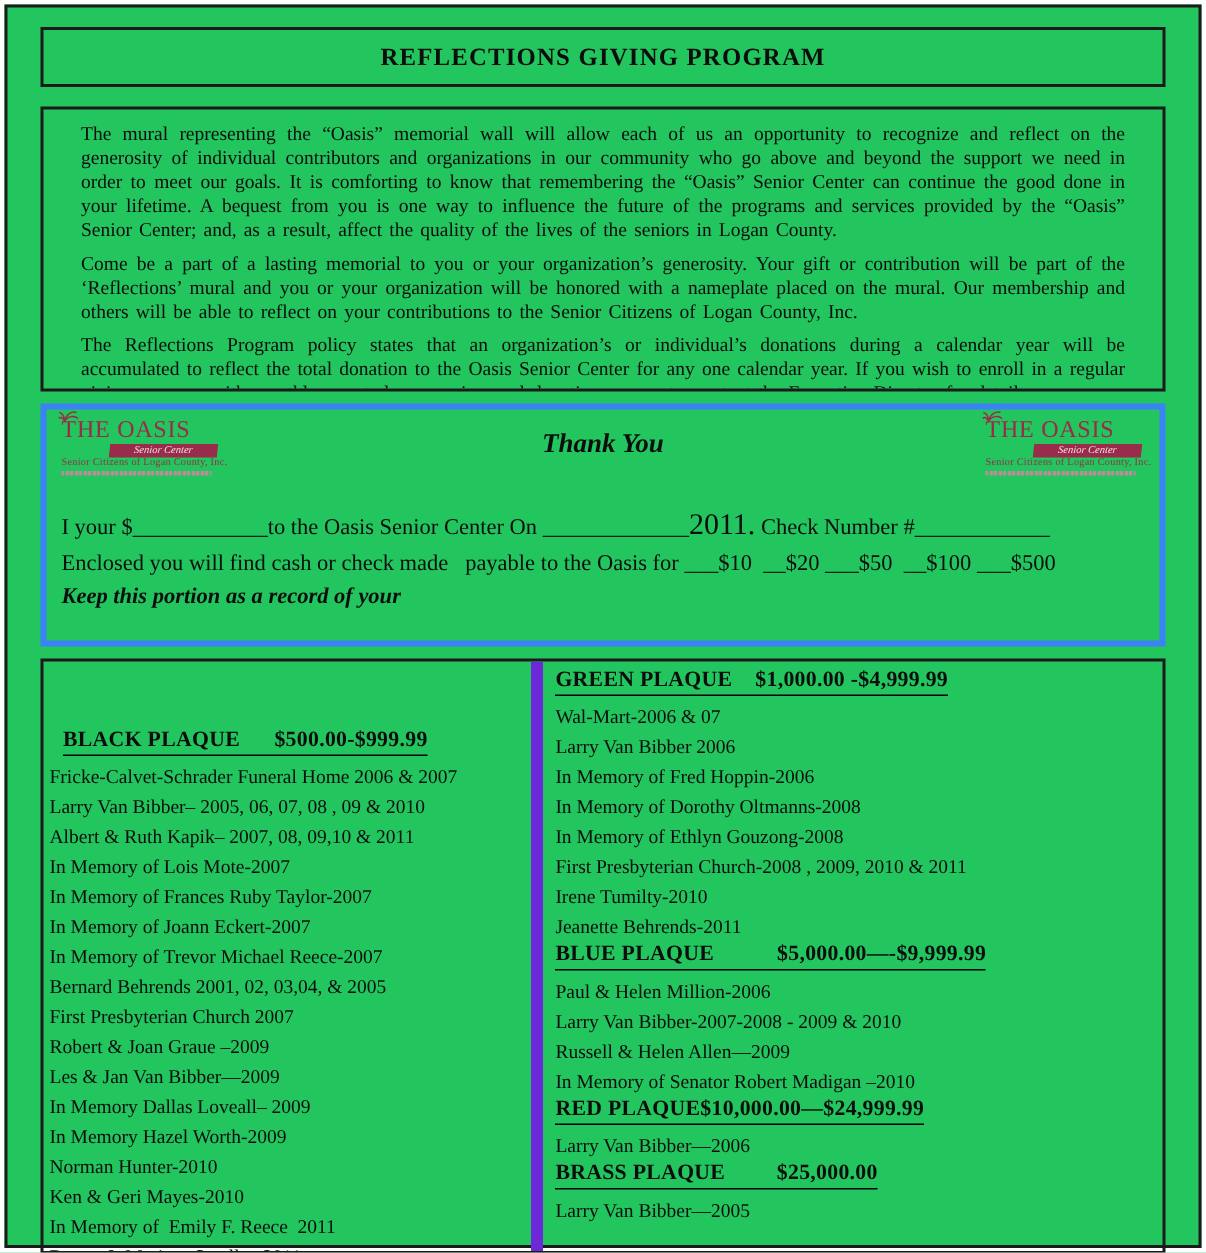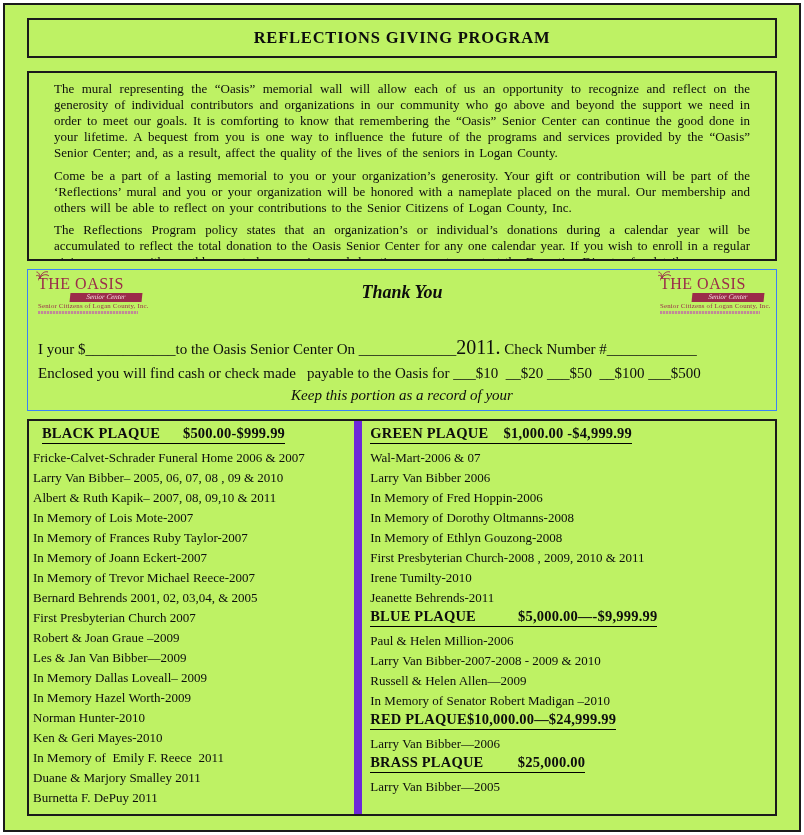--- a/index.html
+++ b/index.html
@@ -1,48 +1,48 @@
 <!DOCTYPE html>
 <html><head>
 <meta charset="utf-8">
 <style>
   html,body{margin:0;padding:0;background:#fff;}
   body{width:804px;height:835px;position:relative;font-family:"Liberation Serif","DejaVu Serif",serif;color:#0d0d0d;}
-  .page{position:absolute;inset:3px;border:2px solid #1b1b1b;background:#bef264;padding:13px 22px 13px 22px;box-sizing:border-box;}
+  .page{position:absolute;inset:3px;border:2px solid #1b1b1b;background:#22c55e;padding:13px 22px 13px 22px;box-sizing:border-box;}
 
   
   .title-box{border:2px solid #1b1b1b;height:36px;display:flex;align-items:center;justify-content:center;margin-bottom:13px;}
   .title-box h1{margin:0;font-size:16.5px;font-weight:bold;letter-spacing:0.8px;}
 
   
   .intro-box{border:2px solid #1b1b1b;height:190px;padding:2px 9px;box-sizing:border-box;margin-bottom:8px;overflow:hidden;}
   .intro-box p{margin:6px 16px;font-size:13px;line-height:1.24;text-align:justify;word-spacing:1.5px;}
 
   
-  .thanks-box{border:1px solid #3b82f6;height:142px;box-sizing:border-box;margin-bottom:8px;padding:6px 10px 0 10px;overflow:hidden;}
+  .thanks-box{border:4px solid #3b82f6;height:162px;box-sizing:border-box;margin-bottom:8px;padding:6px 10px 0 10px;overflow:hidden;}
   .thanks-head{display:flex;align-items:flex-start;justify-content:space-between;height:58px;}
   .thanks-title{font-size:18px;font-weight:bold;font-style:italic;margin-top:6px;}
 
   .logo{width:106px;flex:0 0 auto;line-height:1;}
   .logo-top{position:relative;white-space:nowrap;}
   .logo-palm{position:absolute;left:-2px;top:-7px;}
   .logo-title{color:#9b2b4a;font-size:16px;letter-spacing:0.5px;font-family:"Liberation Serif",serif;}
   .logo-ribbon{background:#9b2b4a;color:#f3dce2;font-style:italic;font-size:7px;text-align:center;width:64%;margin:1px 2px 1px auto;padding:1px 2px;transform:skewX(-6deg);}
   .logo-sub{color:#9b2b4a;font-size:6.8px;white-space:nowrap;letter-spacing:0.2px;}
   .logo-tagline-line{margin-top:1.5px;height:3px;width:94%;background:repeating-linear-gradient(90deg,#c08a98 0 2px,rgba(192,138,152,0.25) 2px 3px);}
 
   .gave-line{font-size:15px;white-space:pre;margin-top:2px;}
   .gave-line .year{font-size:20px;}
   .enclosed-line{font-size:15px;white-space:pre;margin-top:6px;}
-  .keep-line{font-size:15px;font-weight:normal;font-style:italic;text-align:center;margin-top:5px;}
+  .keep-line{font-size:15px;font-weight:bold;font-style:italic;margin-top:5px;}
 
   
   .lists-box{border:2px solid #1b1b1b;height:397px;box-sizing:border-box;display:flex;overflow:hidden;}
   .col{box-sizing:border-box;padding-top:4px;}
-  .col-left{width:43.6%;padding-left:4px;}
+  .col-left{width:43.6%;padding-left:4px;margin-top:40px;}
   .col-right{width:56.4%;border-left:8px solid #6d28d9;padding-left:8px;}
   .plaque-header-row{height:23px;display:flex;align-items:flex-start;}
   .col-left .plaque-header-row{padding-left:9px;}
   .plaque-header{font-size:14.5px;font-weight:bold;white-space:pre;border-bottom:1.6px solid #000;padding-bottom:1px;letter-spacing:0.2px;}
   .donor-row{height:20px;line-height:20px;font-size:13px;white-space:pre;overflow:hidden;}
 </style>
 </head>
 <body>
 
 <div class="page">

